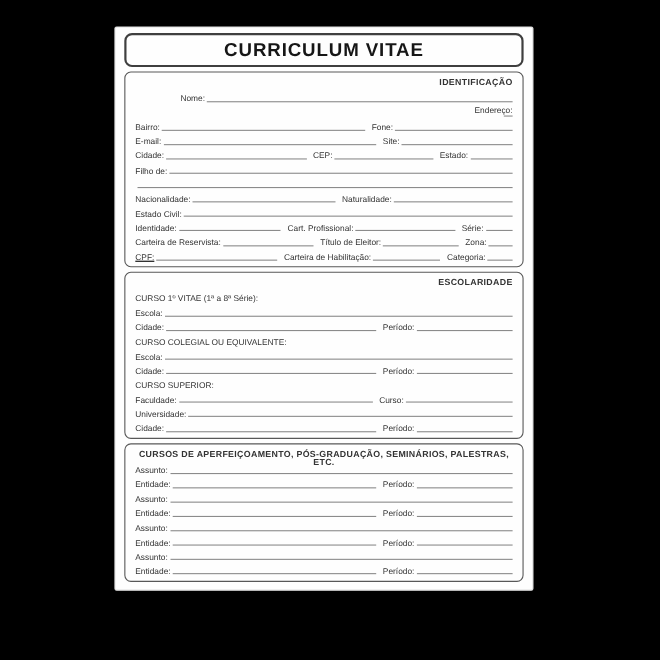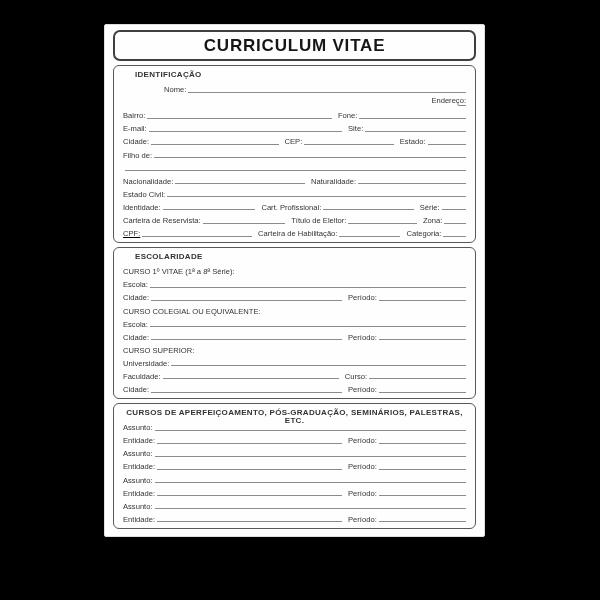--- a/index.html
+++ b/index.html
@@ -18,21 +18,21 @@
     height:31px; display:flex; align-items:center; justify-content:center;
     margin-bottom:4px; background:var(--paper,#fefefe);
   }
   .title { font-size:17px; font-weight:bold; letter-spacing:0.8px; color:var(--text-dark,#161616); }
   .section-box {
     border:1.5px solid var(--border-mid,#585858); border-radius:6px;
     padding:2px 9px 4px 9px; margin-bottom:4px; background:var(--paper,#fefefe);
   }
   .section-header {
     font-size:8px; font-weight:bold; color:var(--text,#2d2d2d);
-    letter-spacing:0.3px; padding:3px 0 2px 12px; height:13px; line-height:8px;
+    letter-spacing:0.3px; padding:3px 0 2px 12px; height:13px; line-height:8px;text-align:right;
   }
   .section-header.center { text-align:center; padding-left:0; }
   .field-row { display:flex; align-items:flex-end; height:13.1px; }
   .field { display:flex; align-items:flex-end; min-width:0; }
   .field + .field { padding-left:6px;text-align:center; }
   .field-label {
     font-size:7.6px; color:var(--text,#333); white-space:nowrap; line-height:9px;
   }
   .write-line {
     flex:1; border-bottom:1px solid var(--line,#8b8b8b);
@@ -202,32 +202,32 @@
               <span class="field-label">Cidade:</span>
               <span class="write-line"></span>
             </div>
             <div class="field" style="flex-grow: 35; flex-basis: 0px;">
               <span class="field-label">Período:</span>
               <span class="write-line"></span>
             </div>
           </div>
           <div class="sub-heading">CURSO SUPERIOR:</div>
           <div class="field-row">
-            <div class="field" style="flex-grow: 100; flex-basis: 0px;">
-              <span class="field-label">Universidade:</span>
-              <span class="write-line"></span>
-            </div>
-          </div>
-          <div class="field-row">
             <div class="field" style="flex-grow: 64; flex-basis: 0px;">
               <span class="field-label">Faculdade:</span>
               <span class="write-line"></span>
             </div>
             <div class="field" style="flex-grow: 36; flex-basis: 0px;">
               <span class="field-label">Curso:</span>
+              <span class="write-line"></span>
+            </div>
+          </div>
+          <div class="field-row">
+            <div class="field" style="flex-grow: 100; flex-basis: 0px;">
+              <span class="field-label">Universidade:</span>
               <span class="write-line"></span>
             </div>
           </div>
           <div class="field-row">
             <div class="field" style="flex-grow: 65; flex-basis: 0px;">
               <span class="field-label">Cidade:</span>
               <span class="write-line"></span>
             </div>
             <div class="field" style="flex-grow: 35; flex-basis: 0px;">
               <span class="field-label">Período:</span>

